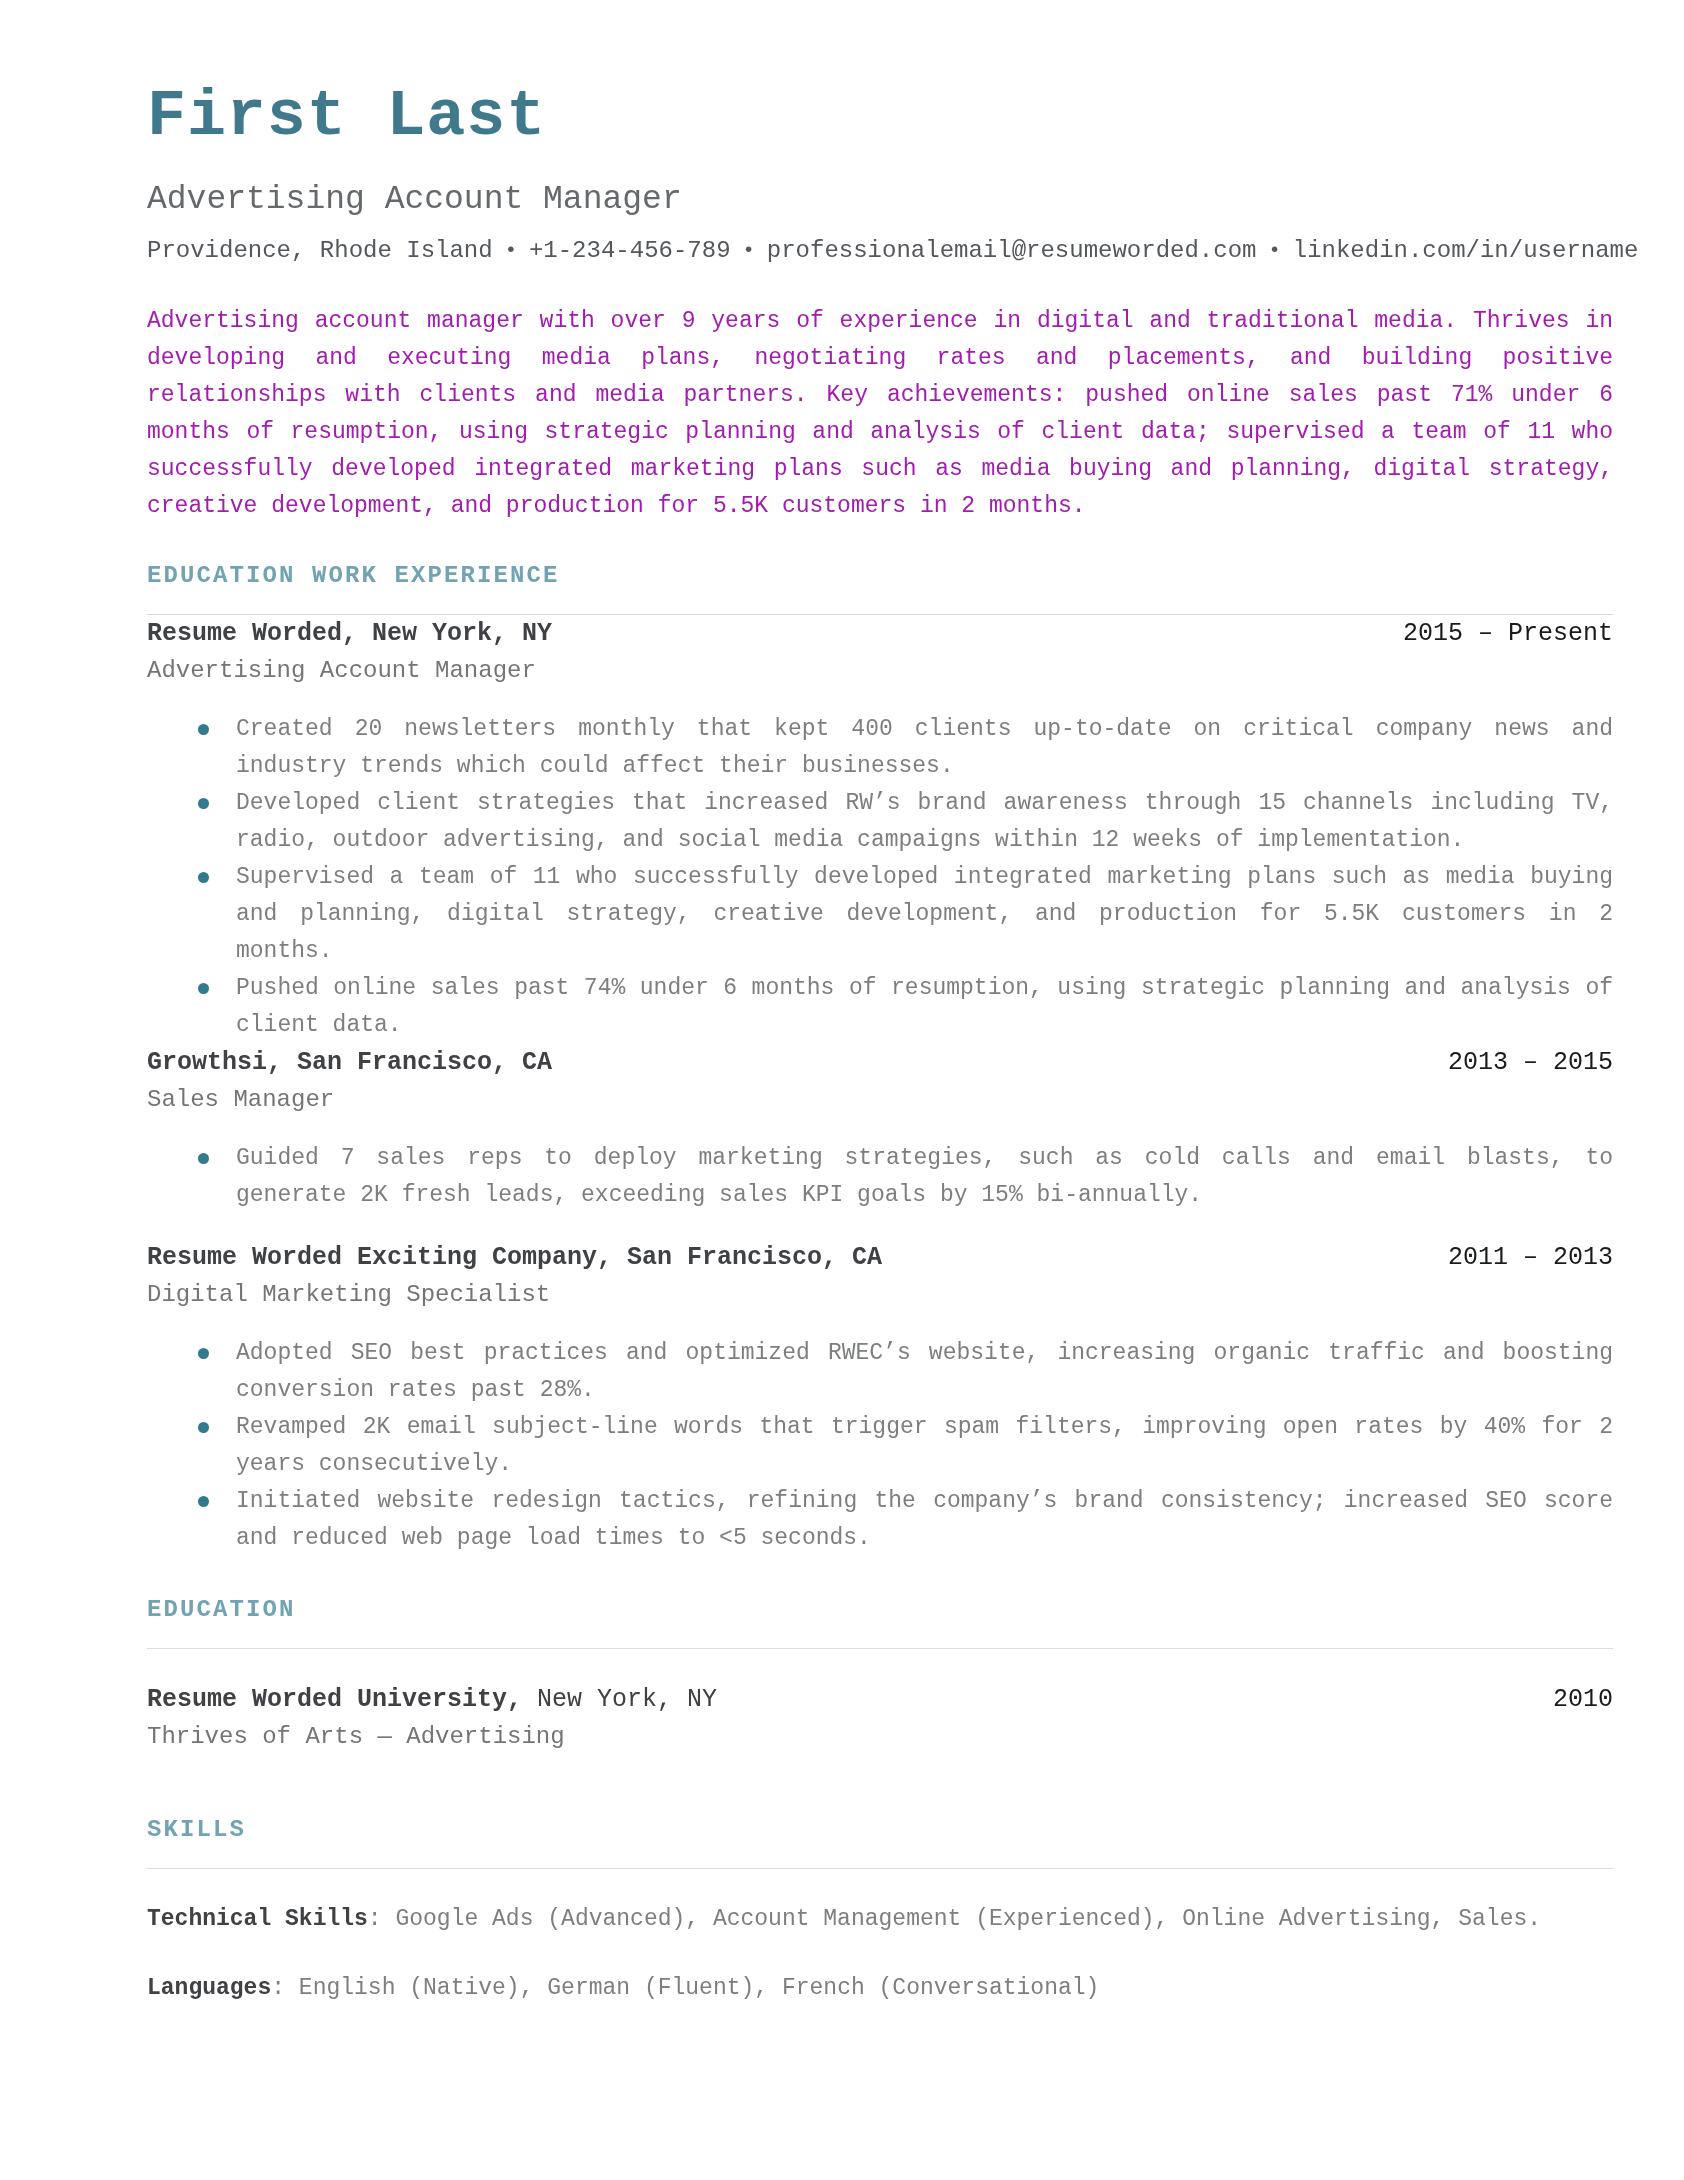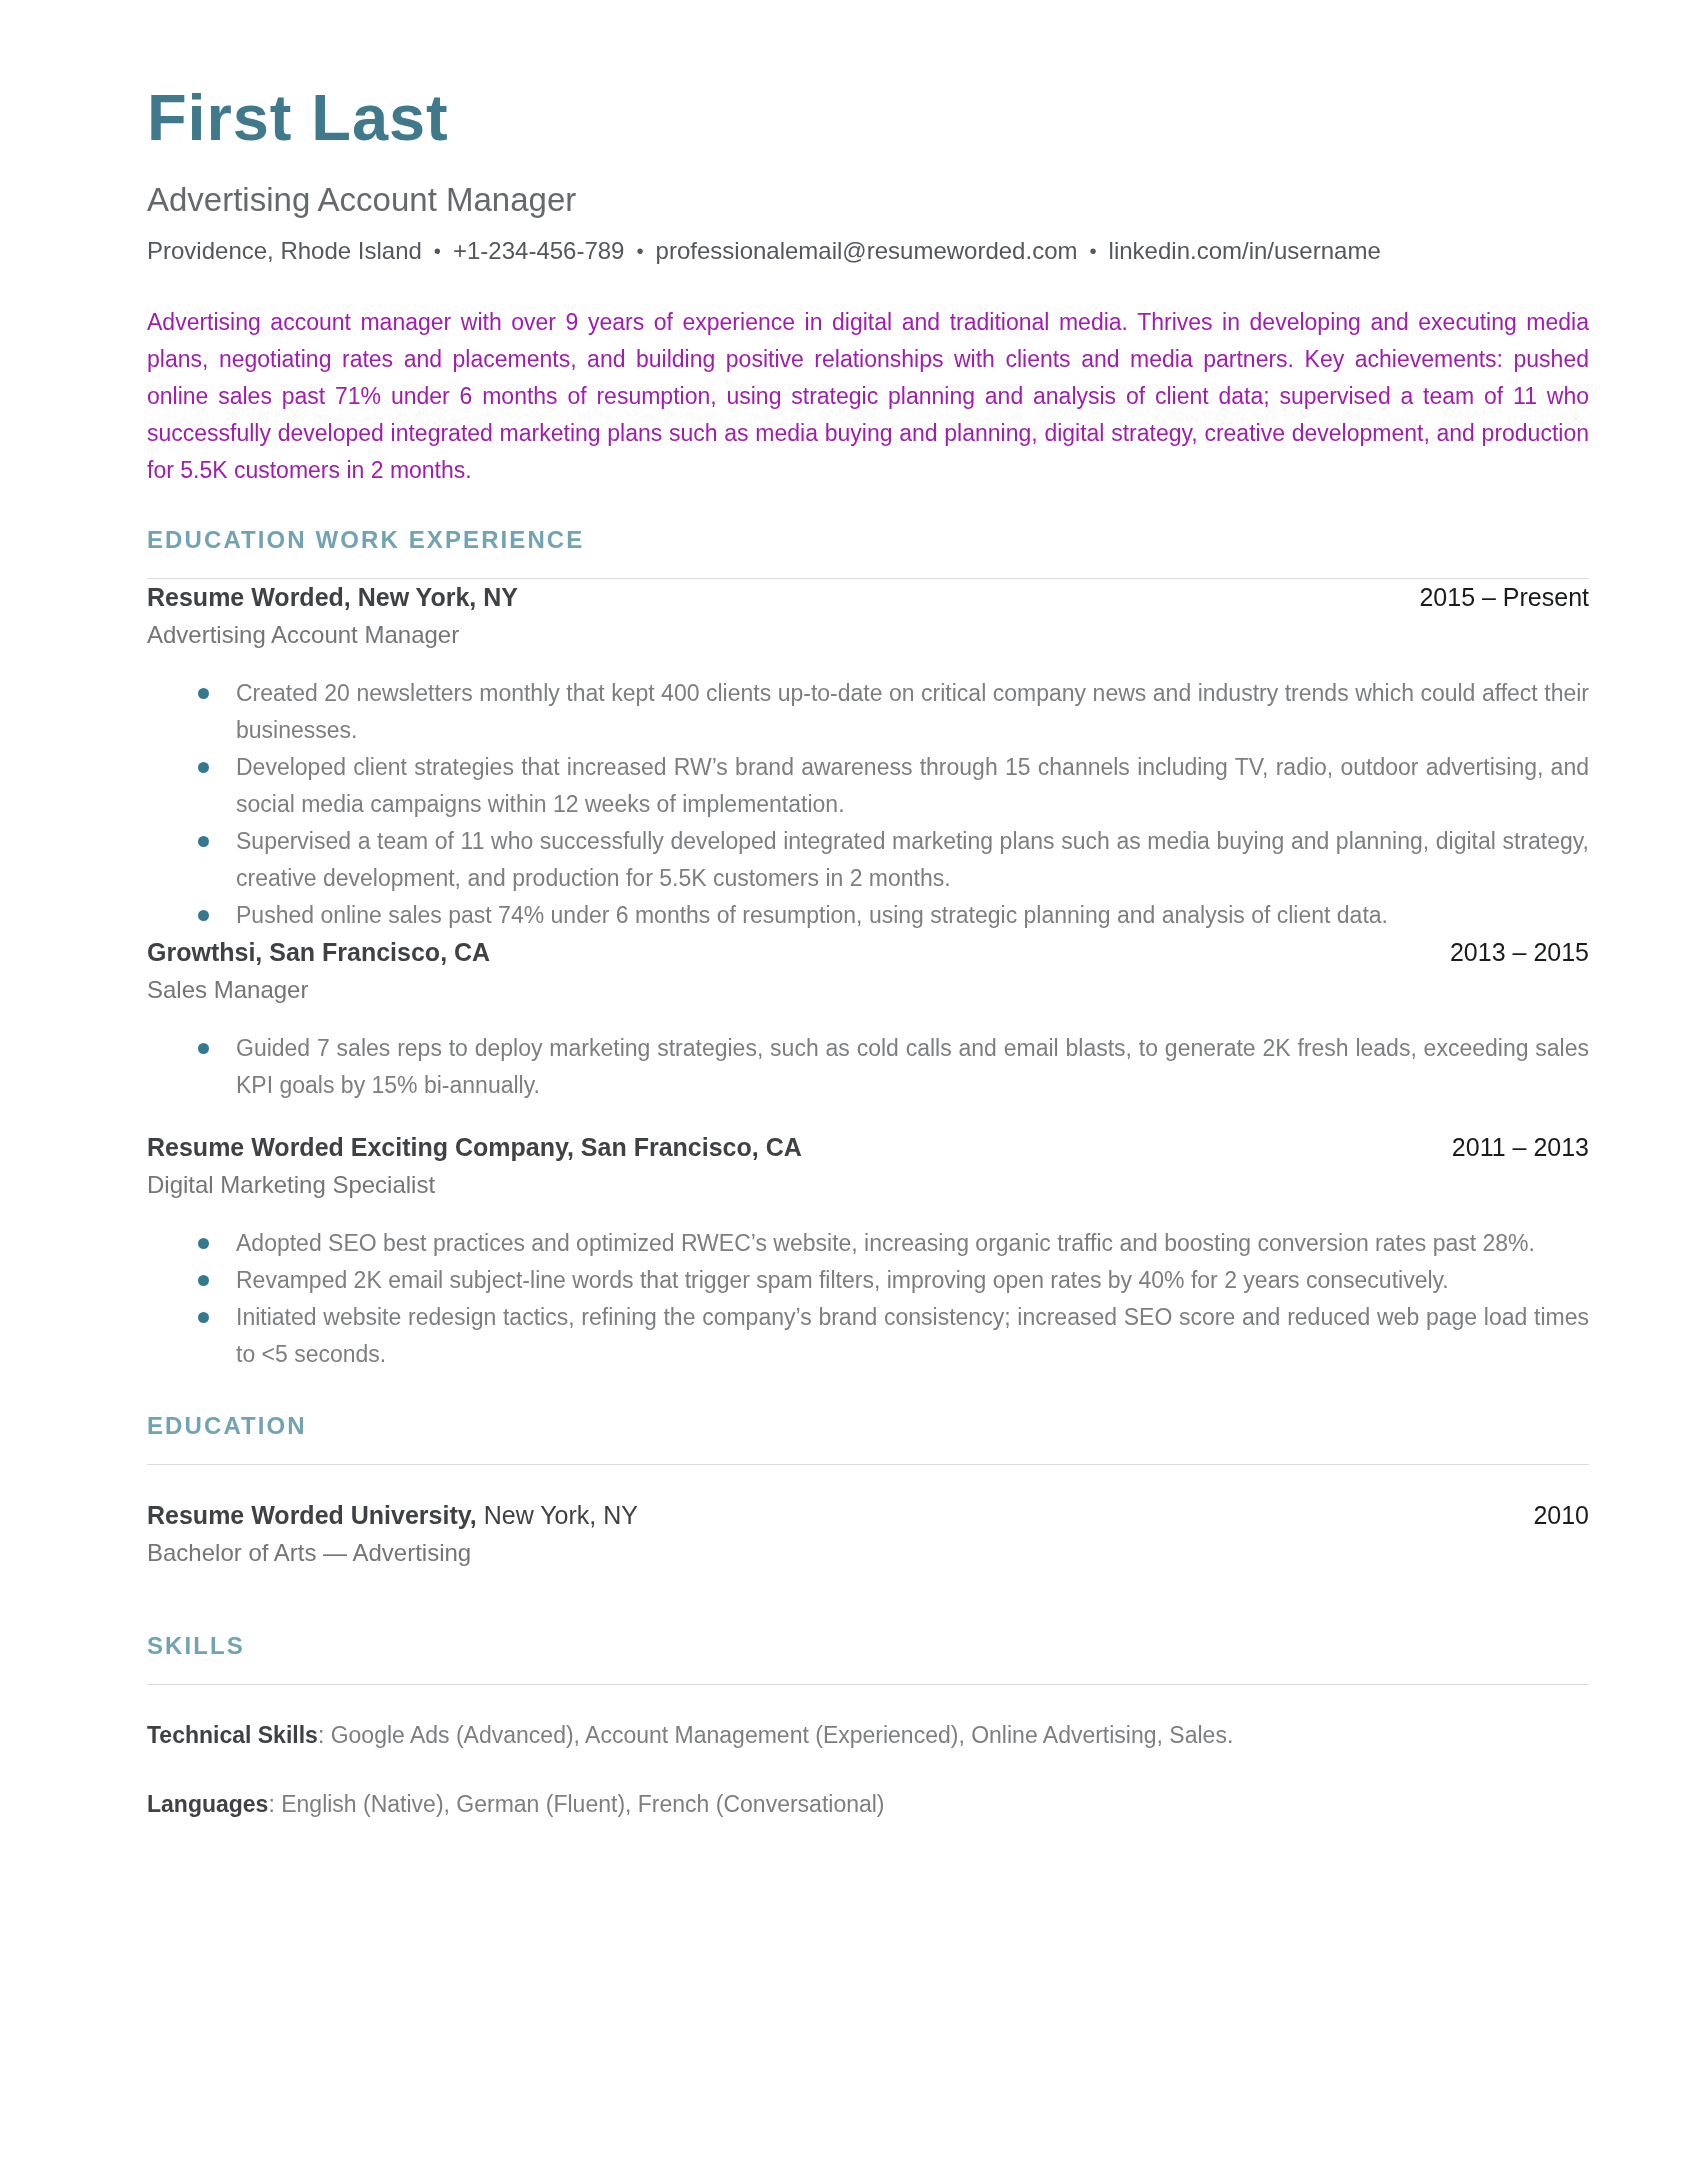--- a/index.html
+++ b/index.html
@@ -1,22 +1,22 @@
 <!DOCTYPE html>
 <html style="font-size:13.6px"><head>
 <meta charset="utf-8">
 <style>
   html,body{margin:0;padding:0;background:#ffffff;}
   .page{
     position:relative;
     width:1685px;height:2101px;
     box-sizing:border-box;
-    padding:85px 96px 0 147px;
+    padding:85px 72px 0 147px;
     background:#ffffff;
-    font-family:Liberation Sans, sans-serif;
+    font-family:Liberation Mono, monospace;
     color:#7c7e80;
     overflow:hidden;
   }
   .name{
     margin:0;
     font-size:65px;
     line-height:1.0;
     font-weight:700;
     letter-spacing:0.9px;
     color:#41798c;
@@ -177,21 +177,21 @@
   </section>
 
   <h2 class="section-heading" style="margin-top:41px;">EDUCATION</h2>
   <hr class="rule">
 
   <section class="edu-block">
     <div class="job-head">
       <span class="job-company"><span>Resume Worded University,</span><span class="city-regular"> New York, NY</span></span>
       <span class="job-dates">2010</span>
     </div>
-    <div class="job-role">Bachelor of Arts — Advertising</div>
+    <div class="job-role">Thrives of Arts — Advertising</div>
   </section>
 
   <h2 class="section-heading" style="margin-top:63px;">SKILLS</h2>
   <hr class="rule">
 
   <div class="skill-lines">
     <div class="skill-line"><span class="skill-label">Technical Skills</span><span>: Google Ads (Advanced), Account Management (Experienced), Online Advertising, Sales.</span></div>
     <div class="skill-line"><span class="skill-label">Languages</span><span>: English (Native), German (Fluent), French (Conversational)</span></div>
   </div>
 

